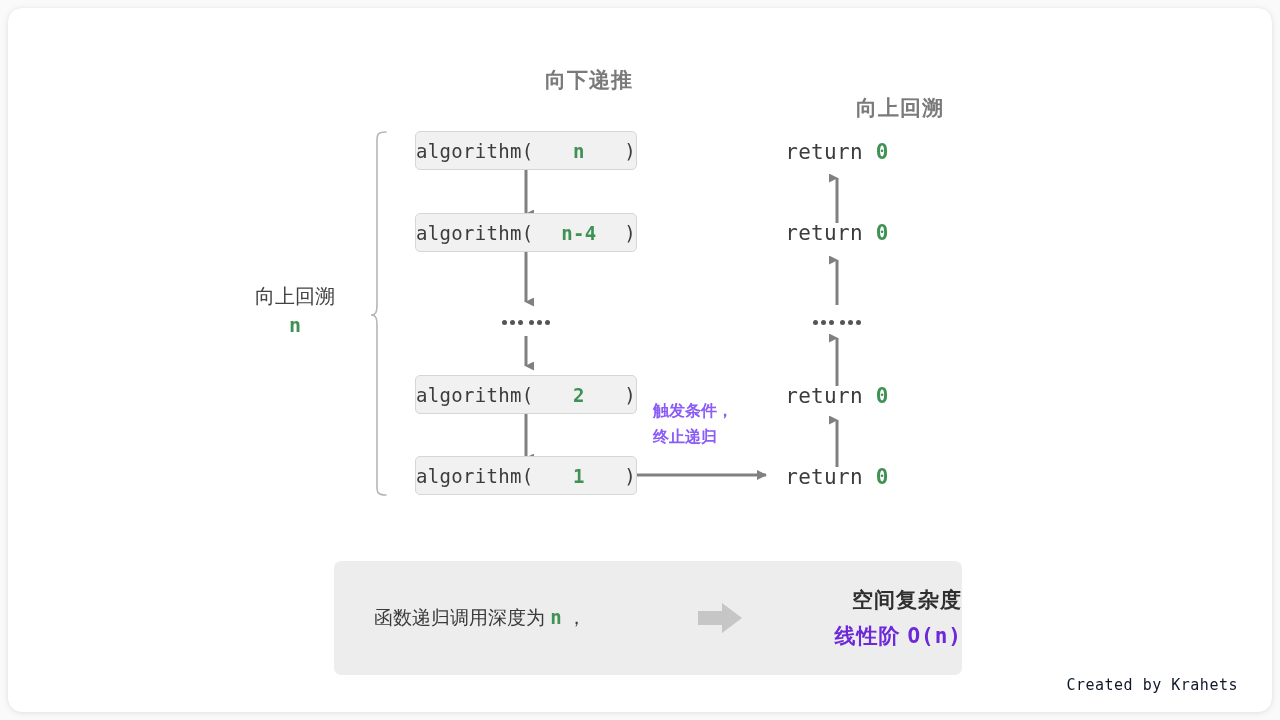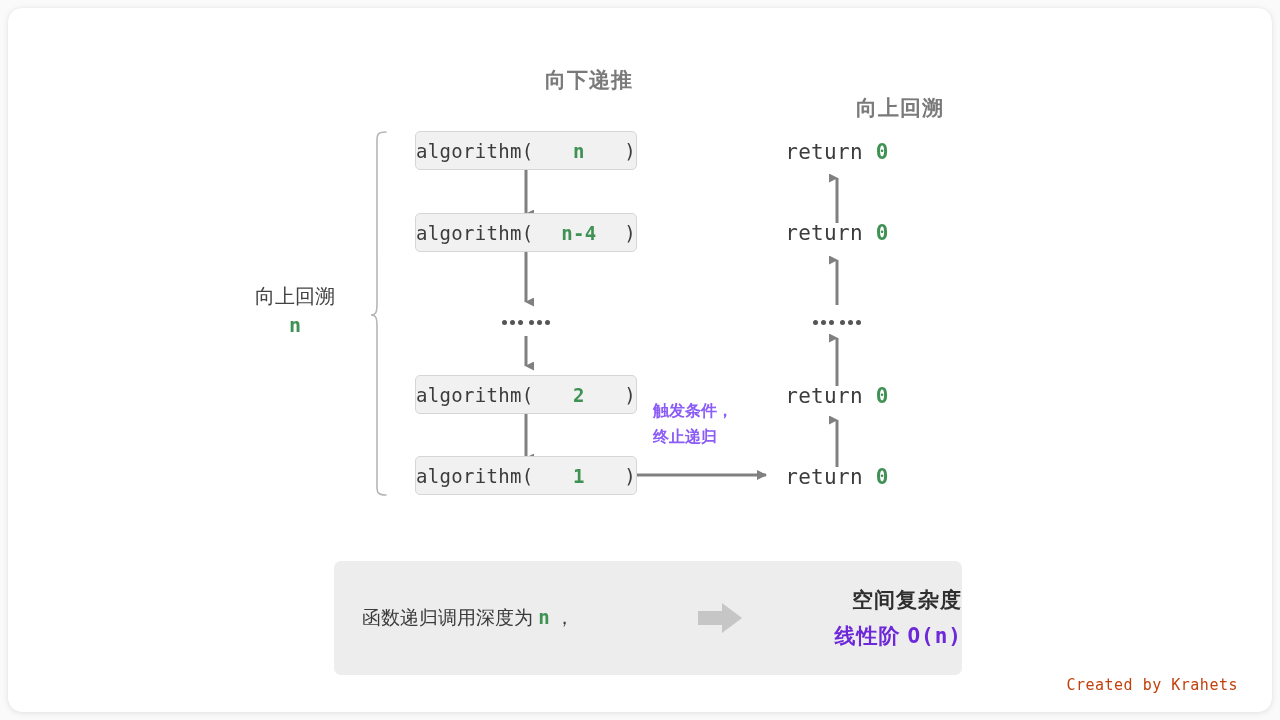--- a/index.html
+++ b/index.html
@@ -124,21 +124,21 @@
     top: 553px;
     width: 628px;
     height: 114px;
     background: #ededed;
     border-radius: 7px;
     display: flex;
     align-items: center;
   }
   #summary-left {
     width: 350px;
-    padding-left: 28px;
+    padding-left: 40px;
     box-sizing: border-box;
     font-size: 19px;
     color: #3a3a3a;
     line-height: 1.75;
     white-space: nowrap;
   }
   #summary-left .mono {
     font-family: "DejaVu Sans Mono", monospace;
     font-size: 18px;
   }
@@ -169,21 +169,21 @@
     font-family: "DejaVu Sans Mono", monospace;
   }
 
   
   #credit {
     position: absolute;
     right: 34px;
     bottom: 18px;
     font-family: "DejaVu Sans Mono", monospace;
     font-size: 15px;
-    color: #c2410c;
+    color: #0f172a;
     letter-spacing: 0.5px;
     white-space: nowrap;
   }
 </style>
 </head>
 <body>
 
 <div id="card">
 
   <div class="col-header abs" style="left:425px; top:58px; width:200px;">向下递推</div>

